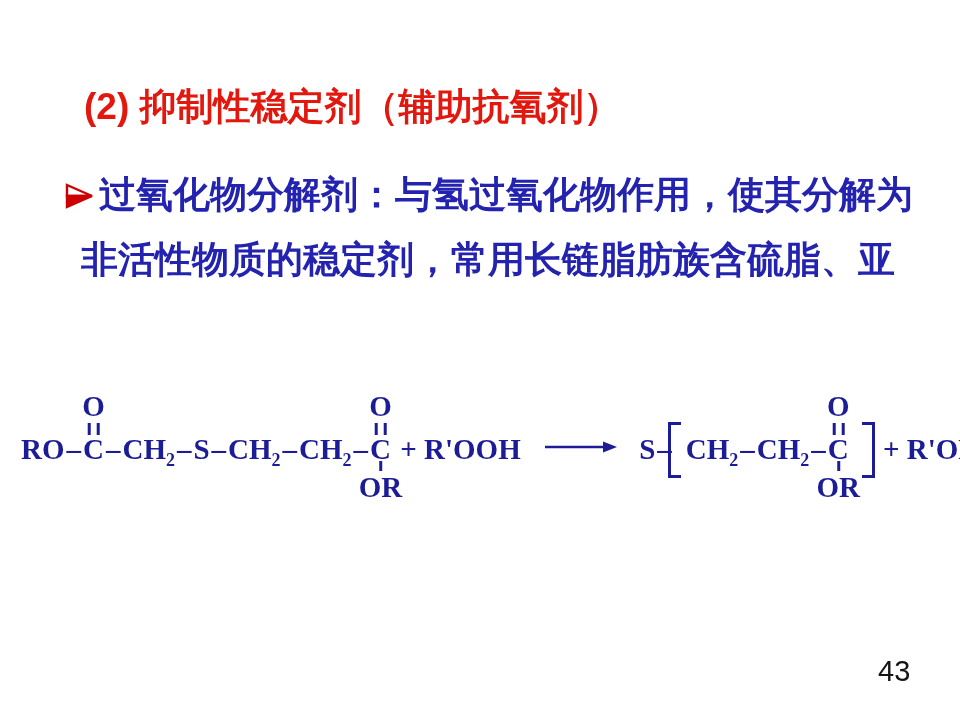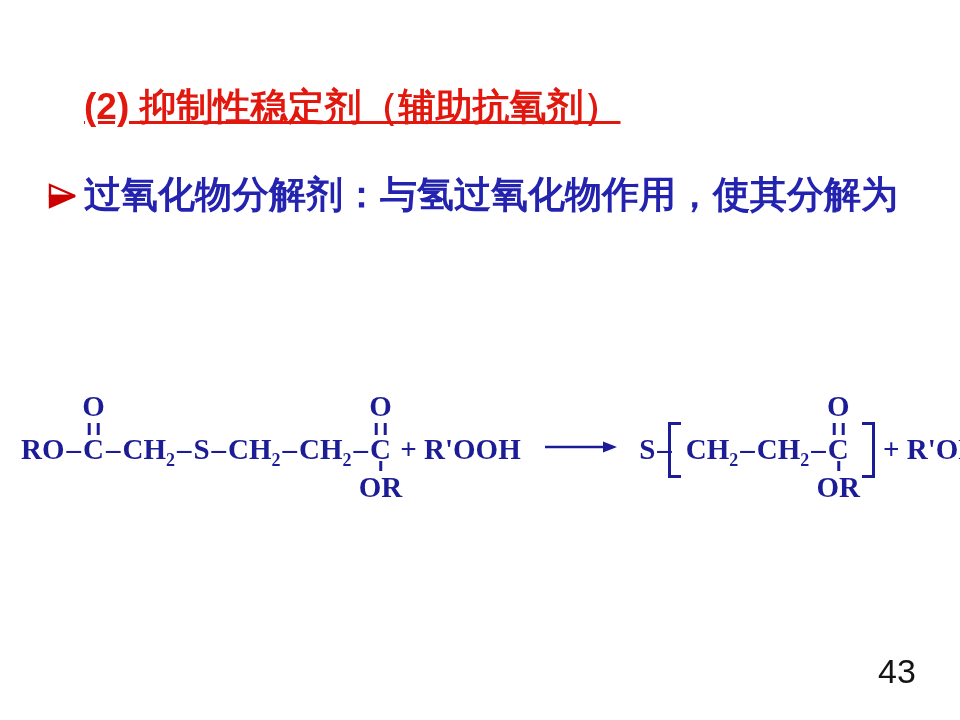--- a/index.html
+++ b/index.html
@@ -8,29 +8,29 @@
     background:#ffffff;
     font-family:"Liberation Sans","DejaVu Sans",sans-serif;
   }
   .slide{position:absolute;inset:0;background:#ffffff;}
 
   
   .title{
     position:absolute;left:84px;top:84px;
     font-size:37px;font-weight:bold;line-height:46px;
     color:var(--title-red,#e2180f);
-    white-space:nowrap;letter-spacing:0px;text-decoration:underline;
+    white-space:nowrap;letter-spacing:0px;
   }
 
   
   .body-block{
     position:absolute;left:48px;top:162px;width:880px;
     font-size:37px;font-weight:bold;color:var(--body-blue,#2323b0);
   }
-  .body-line{height:65px;line-height:65px;white-space:nowrap;}
+  .body-line{height:65px;line-height:65px;white-space:nowrap;text-align:center;}
   .bullet-arrow{
     display:inline-block;width:34px;height:26px;vertical-align:-2px;margin-right:2px;
   }
 
   
   .equation{
     position:absolute;left:20px;top:422px;width:935px;height:80px;
     font-family:"Liberation Serif","DejaVu Serif",serif;
     font-size:29px;font-weight:bold;line-height:36px;
     color:var(--formula-navy,#1c1c96);
@@ -54,39 +54,40 @@
   .brk-l{border-left:3px solid currentColor;border-top:3px solid currentColor;border-bottom:3px solid currentColor;margin-left:-5px;margin-right:4px;}
   .brk-r{border-right:3px solid currentColor;border-top:3px solid currentColor;border-bottom:3px solid currentColor;margin-left:12px;}
   .rx-arrow{display:inline-block;vertical-align:5px;margin:0 14px 0 16px;}
   .plus-lhs{margin-left:16px;}
   .plus-rhs{margin-left:22px;}
   .s-right{margin-left:2px;}
 
   
   .page-number{
     position:absolute;left:878px;top:656px;
-    font-size:34px;color:#141414;line-height:30px;
+    font-size:29px;color:#141414;line-height:30px;
   }
 </style>
 </head>
 <body>
 
 <div class="slide">
 
   <div class="title">(2) 抑制性稳定剂（辅助抗氧剂）</div>
 
   <div class="body-block">
     <div class="body-line">
       <span class="bullet-arrow">
         <svg width="30" height="26" viewBox="0 0 30 26">
           <polygon points="2,2 27,13 2,13" fill="#ffffff" stroke="#cc0000" stroke-width="2.4" stroke-linejoin="miter"></polygon>
           <polygon points="2,13 27,13 2,24" fill="#cc0000" stroke="#cc0000" stroke-width="2.4" stroke-linejoin="miter"></polygon>
         </svg>
       </span><span>过氧化物分解剂：与氢过氧化物作用，使其分解为</span>
     </div>
+    <div class="body-line"><span>非活性物质的稳定剂，常用长链脂肪族含硫脂、亚</span></div>
   </div>
 
   <div class="equation">
     
     <span class="tok">RO</span><span class="tok">–</span><span class="cstack"><span class="above">
           <span>O</span>
           <span class="dbl-bond"></span>
         </span><span>C</span></span><span class="tok">–</span><span class="tok"><span>CH</span><sub>2</sub></span><span class="tok">–</span><span class="tok">S</span><span class="tok">–</span><span class="tok"><span>CH</span><sub>2</sub></span><span class="tok">–</span><span class="tok"><span>CH</span><sub>2</sub></span><span class="tok">–</span><span class="cstack"><span class="above">
           <span>O</span>
           <span class="dbl-bond"></span>

